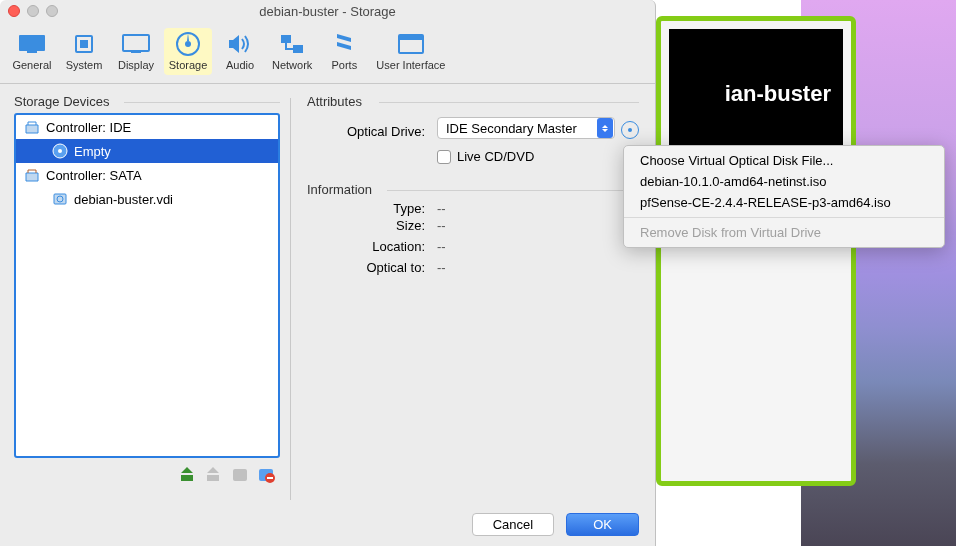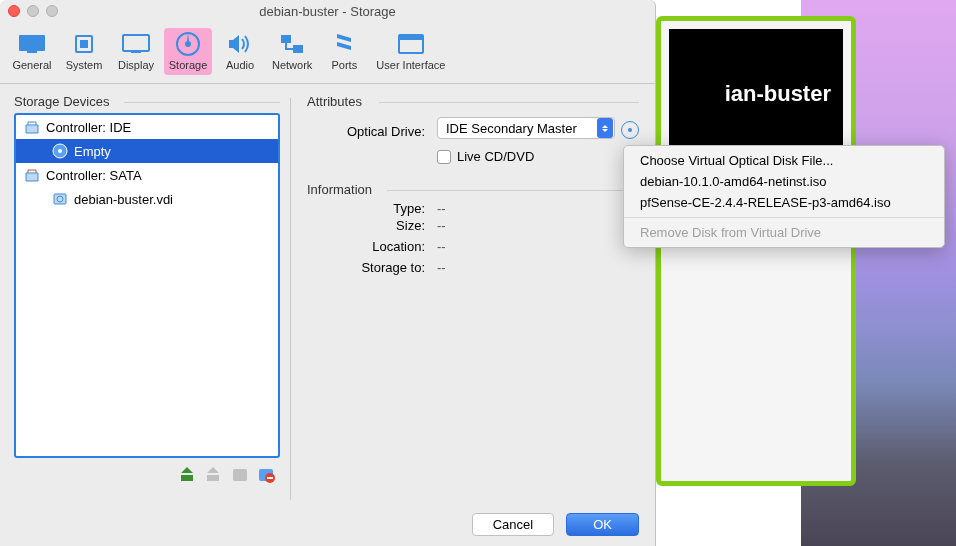--- a/index.html
+++ b/index.html
@@ -14,21 +14,21 @@
     
     .titlebar { height: 22px; display: flex; align-items: center; position: relative; }
     .traffic-lights { position: absolute; left: 8px; top: 5px; display: flex; gap: 7px; }
     .traffic-light { width: 12px; height: 12px; border-radius: 50%; }
     .tl-red { background: #ff5f56; border: 0.5px solid #e0443e; }
     .tl-gray { background: #ccc; border: 0.5px solid #b0b0b0; }
     .window-title { flex: 1; text-align: center; font-size: 13px; color: #4a4a4a; }
     
     .toolbar { display: flex; padding: 6px 8px 8px; gap: 4px; border-bottom: 1px solid #c8c8c8; }
     .toolbar-item { display: flex; flex-direction: column; align-items: center; padding: 4px 4px; border-radius: 4px; min-width: 48px; }
-    .toolbar-item.active { background: #f9a8d4; }
+    .toolbar-item.active { background: #fef9c3; }
     .toolbar-icon { width: 32px; height: 24px; display: flex; align-items: center; justify-content: center; }
     .toolbar-label { font-size: 11px; color: #333; margin-top: 3px; }
     
     .content { display: flex; height: calc(100% - 120px); }
     
     .left-panel { width: 293px; padding: 10px 10px 10px 14px; }
     .section-title { font-size: 13px; color: #333; margin-bottom: 6px; font-weight: normal; }
     .section-line { height: 1px; background: #d0d0d0; margin-left: 110px; margin-top: -13px; margin-bottom: 10px; }
     .section-line2 { height: 1px; background: #d0d0d0; margin-left: 72px; margin-top: -13px; margin-bottom: 10px; }
     .section-line3 { height: 1px; background: #d0d0d0; margin-left: 80px; margin-top: -13px; margin-bottom: 10px; }
@@ -272,21 +272,21 @@
       </div>
       <div class="attr-row" style="margin-bottom:6px;">
         <div class="attr-label">Size:</div>
         <div class="attr-value dash">--</div>
       </div>
       <div class="attr-row" style="margin-bottom:6px;">
         <div class="attr-label">Location:</div>
         <div class="attr-value dash">--</div>
       </div>
       <div class="attr-row" style="margin-bottom:6px;">
-        <div class="attr-label">Storage to:</div>
+        <div class="attr-label">Optical to:</div>
         <div class="attr-value dash">--</div>
       </div>
     </div>
   </div>
 
   <div class="bottom-bar">
     <button class="btn">Cancel</button>
     <button class="btn btn-primary">OK</button>
   </div>
 </div>

